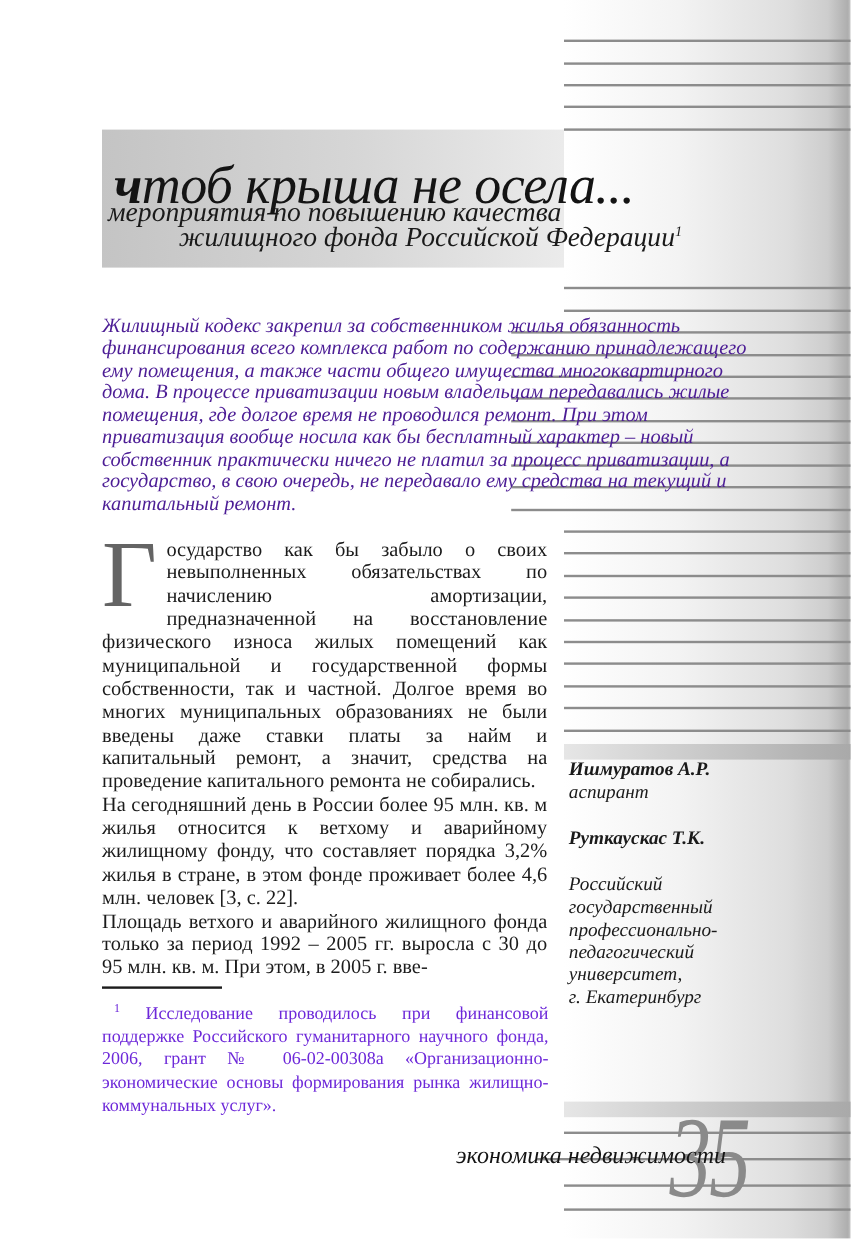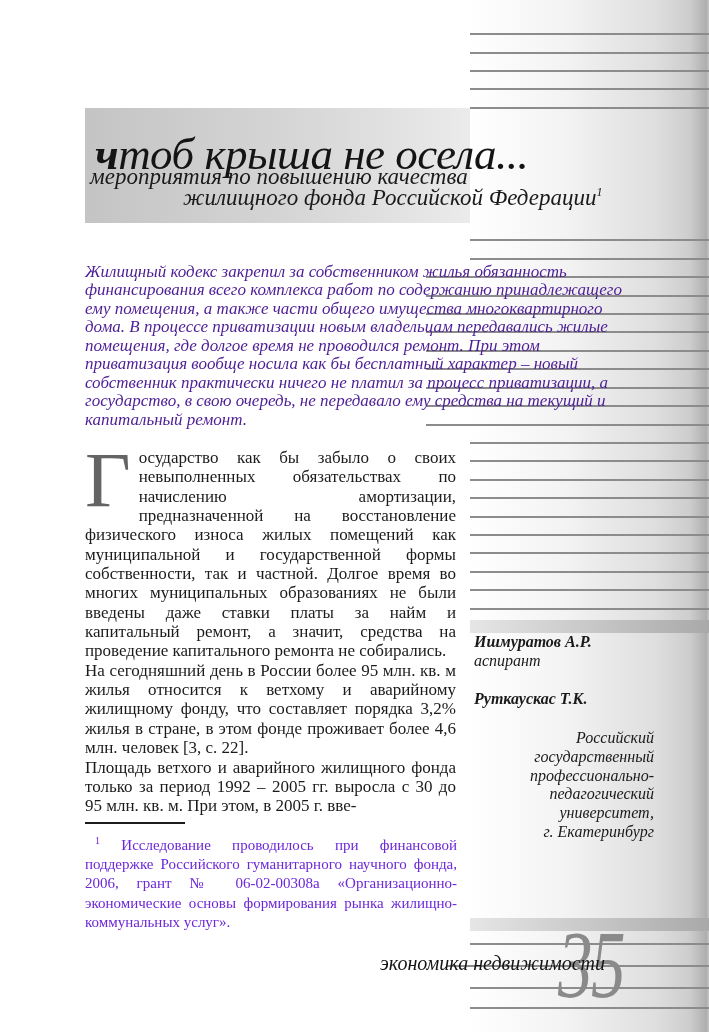--- a/index.html
+++ b/index.html
@@ -26,21 +26,21 @@
 
   .title{
     position:absolute;left:95px;top:128px;z-index:3;margin:0;
     font-size:45px;font-weight:normal;font-style:italic;color:#141414;white-space:nowrap;letter-spacing:-0.5px;
   }
   .title b{font-weight:bold;}
   .subtitle{
     position:absolute;left:90px;top:167px;z-index:3;
     font-size:23px;font-style:italic;color:#1a1a1a;line-height:20.5px;white-space:nowrap;
   }
-  .subtitle .sub2{margin-left:93px;}
+  .subtitle .sub2{margin-left:59px;}
   .subtitle sup{font-size:12px;line-height:0;}
 
   .abstract{
     position:absolute;left:85px;top:263px;width:557px;z-index:3;
     font-size:17px;font-style:italic;line-height:18.45px;text-align:left;color:#4c1d95;
   }
 
   .body-col{
     position:absolute;left:85px;top:448px;width:371px;z-index:3;
     font-size:17px;line-height:19.35px;text-align:justify;color:#1b1b1b;
@@ -58,21 +58,21 @@
   }
   .footnote sup{font-size:10px;}
 
   .authors{
     position:absolute;left:474px;top:633px;width:180px;z-index:3;
     font-size:16px;font-style:italic;line-height:18.7px;color:#1a1a1a;
   }
   .author{margin-bottom:20px;}
   .a-name{font-weight:bold;}
   .a-role,.affiliation{white-space:pre-line;}
-  .affiliation{margin-top:18px;text-align:right;}
+  .affiliation{margin-top:18px;}
 
   .pagenum{
     position:absolute;left:558px;top:917px;z-index:2;
     font-size:96px;line-height:1;font-style:italic;color:#8a8a8a;
     transform:scaleX(0.72);transform-origin:left top;letter-spacing:-2px;
   }
   .section{
     position:absolute;left:380px;top:952px;z-index:3;white-space:nowrap;
     font-size:20px;font-style:italic;color:#141414;
   }

